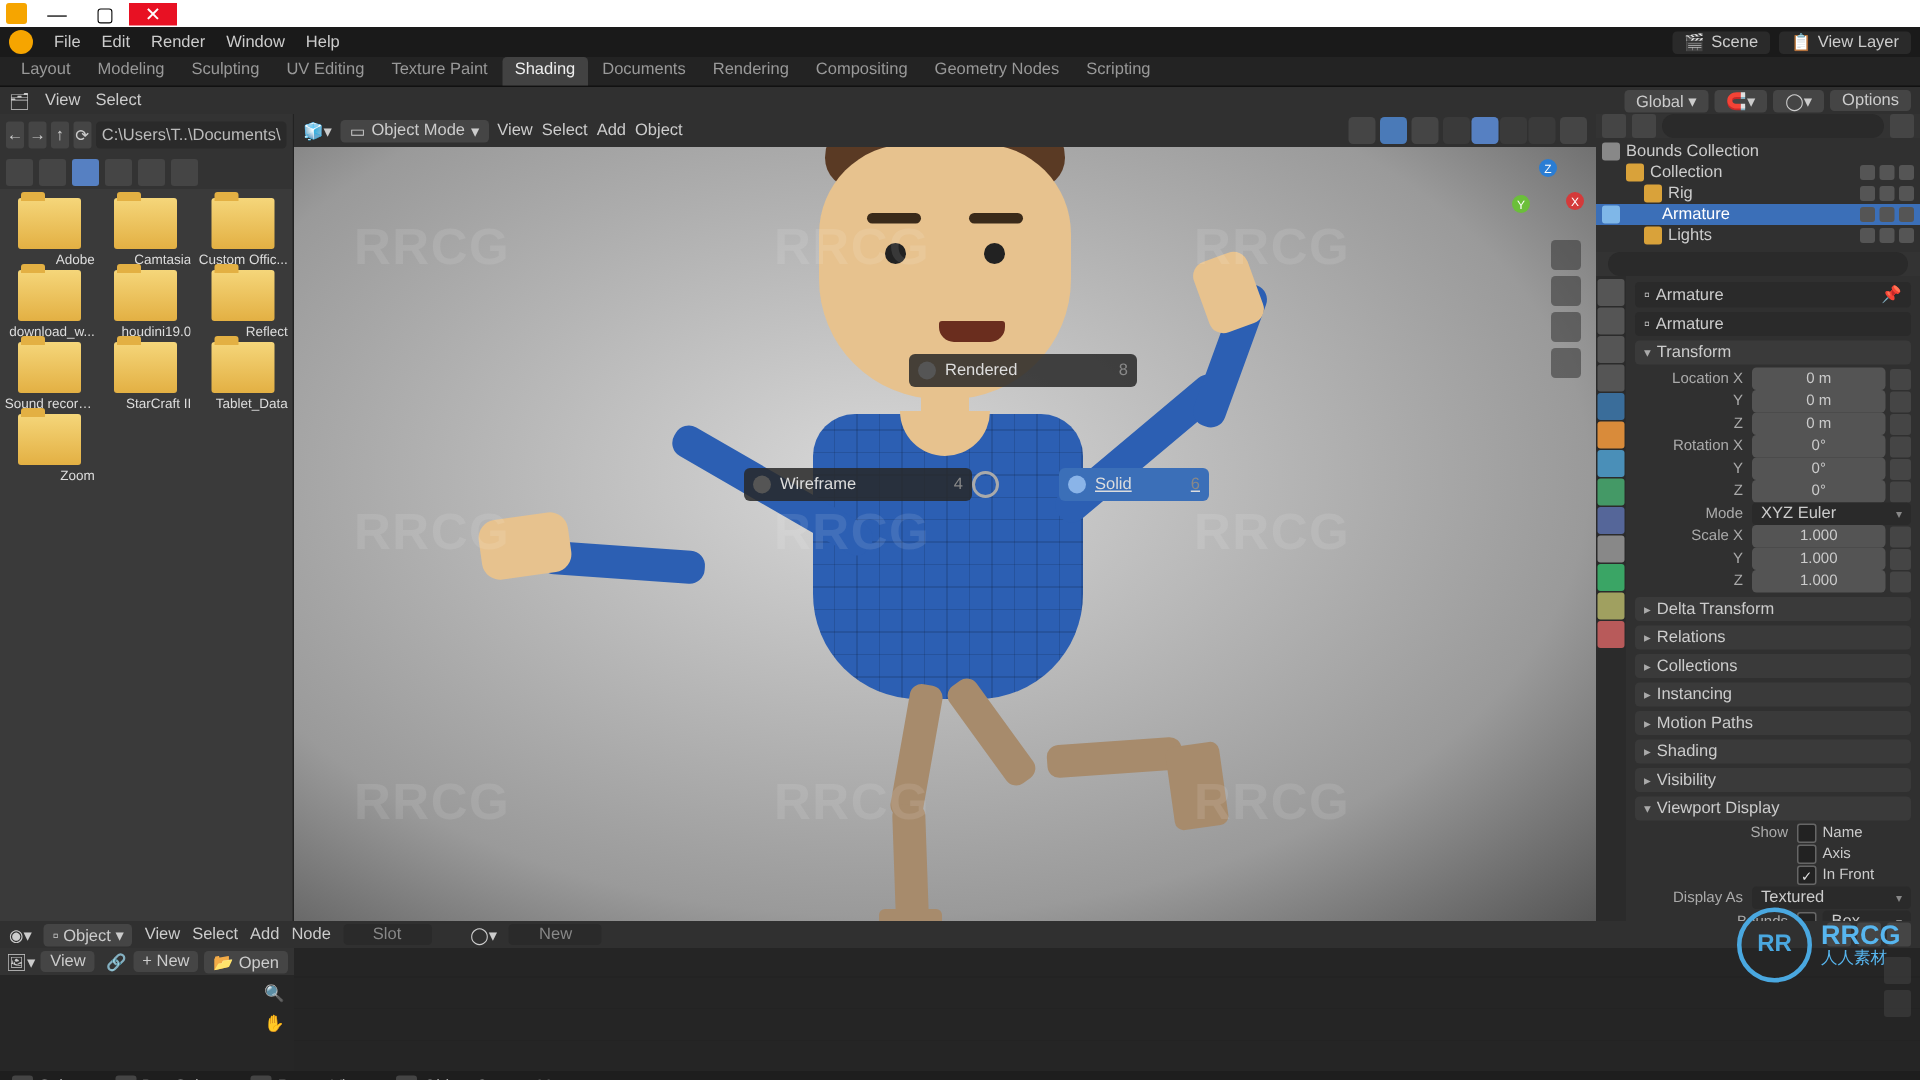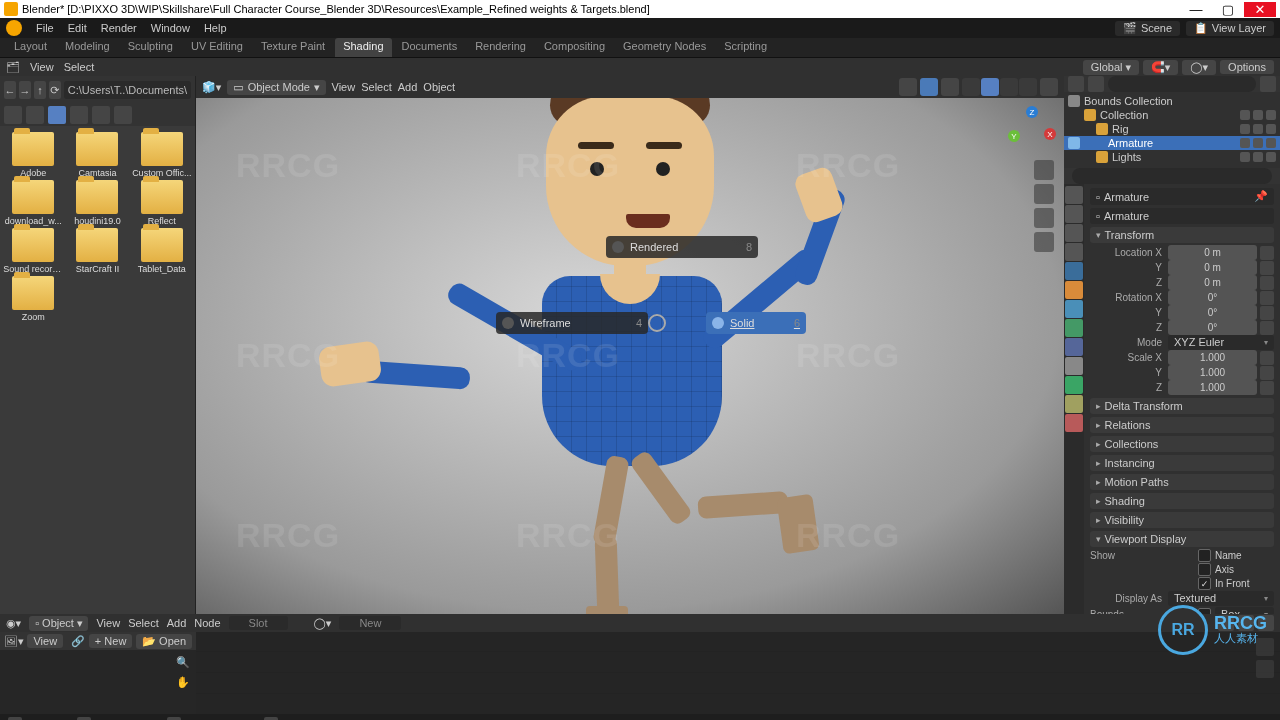--- a/index.html
+++ b/index.html
@@ -32,21 +32,21 @@
 .fb-top { height: 28px; background: #333; display: flex; align-items: center; padding: 0 4px; gap: 3px; }
 .fb-top .navbtn { width: 18px; height: 18px; background: #454545; border-radius: 2px; display: flex; align-items: center; justify-content: center; }
 .fb-top .path { flex: 1; background: #2a2a2a; height: 18px; border-radius: 3px; padding: 0 4px; display: flex; align-items: center; color: #bbb; }
 .fb-tool { height: 22px; background: #333; display: flex; align-items: center; padding: 0 4px; gap: 4px; }
 .fb-tool .btn { width: 18px; height: 18px; background: #454545; border-radius: 2px; }
 .fb-tool .btn.active { background: #5680c2; }
 .fb-grid { flex: 1; padding: 6px 2px; display: grid; grid-template-columns: repeat(3, 1fr); gap: 2px 2px; align-content: start; }
 .fb-item { display: flex; flex-direction: column; align-items: center; }
 .fb-folder { width: 42px; height: 34px; background: linear-gradient(#f5d67a,#e3b043); border-radius: 2px; position: relative; }
 .fb-folder::before { content: ""; position: absolute; top: -4px; left: 2px; width: 16px; height: 6px; background: #e3b043; border-radius: 2px 2px 0 0; }
-.fb-label { font-size: 9px; text-align: center; margin-top: 2px; color: #ddd; width: 60px; overflow: hidden; white-space: nowrap; text-overflow: ellipsis; }
+.fb-label { font-size: 9px; text-align: right; margin-top: 2px; color: #ddd; width: 60px; overflow: hidden; white-space: nowrap; text-overflow: ellipsis; }
 
 
 .viewport { flex: 1; background: radial-gradient(ellipse at 45% 45%, #d8d8d8, #9a9a9a 70%, #555 100%); position: relative; overflow: hidden; }
 .vp-header { position: absolute; top: 0; left: 0; right: 0; height: 22px; background: #303030; display: flex; align-items: center; padding: 0 6px; gap: 6px; z-index: 5; }
 .vp-header .pill { background: #454545; border-radius: 3px; padding: 1px 6px; display: flex; align-items: center; gap: 4px; }
 .vp-header .right { margin-left: auto; display: flex; gap: 3px; }
 .vp-header .ibtn { width: 18px; height: 18px; background: #454545; border-radius: 3px; }
 .vp-header .ibtn.blue { background: #4a7ab8; }
 .vp-header .shading-btns { display: flex; gap: 1px; }
 .vp-header .shading-btns .s { width: 18px; height: 18px; background: #3a3a3a; border-radius: 3px; }
@@ -130,21 +130,21 @@
 .props-body { flex: 1; padding: 4px 6px; overflow: hidden; }
 .props-body .crumb { background: #2a2a2a; border-radius: 3px; padding: 2px 6px; margin-bottom: 3px; display: flex; align-items: center; gap: 4px; }
 .panel-header { background: #3a3a3a; padding: 2px 6px; border-radius: 3px; margin: 3px 0 2px; display: flex; align-items: center; gap: 4px; }
 .panel-header::before { content: "▾"; font-size: 9px; color: #aaa; }
 .panel-header.collapsed::before { content: "▸"; }
 .field-row { display: flex; align-items: center; margin: 0 0; }
 .field-row .lbl { width: 78px; text-align: right; padding-right: 6px; color: #aaa; font-size: 10px; }
 .field-row .val { flex: 1; background: #545454; border-radius: 3px; height: 15px; text-align: center; font-size: 10px; line-height: 15px; }
 .field-row .lock { width: 14px; height: 14px; margin-left: 3px; background: #454545; border-radius: 2px; }
 .check-row { display: flex; align-items: center; margin: 1px 0; }
-.check-row .lbl { width: 108px; text-align: left; padding-right: 6px; color: #aaa; font-size: 10px; }
+.check-row .lbl { width: 108px; text-align: right; padding-right: 6px; color: #aaa; font-size: 10px; }
 .check-row .cb { width: 13px; height: 13px; background: #222; border: 1px solid #666; border-radius: 2px; display: flex; align-items: center; justify-content: center; font-size: 9px; color: #ddd; }
 .check-row .cbtext { margin-left: 4px; font-size: 10px; }
 .drop { flex: 1; background: #2a2a2a; border-radius: 3px; height: 15px; padding: 0 6px; font-size: 10px; line-height: 15px; display: flex; }
 .drop::after { content: "▾"; margin-left: auto; font-size: 8px; color: #888; }
 
 
 .lower { height: 100px; background: #2b2b2b; display: flex; flex-direction: column; }
 .shader-header { height: 18px; background: #303030; display: flex; align-items: center; padding: 0 6px; gap: 8px; }
 .shader-header .pill { background: #454545; border-radius: 3px; padding: 1px 6px; }
 .shader-header .slot { background: #2a2a2a; border-radius: 3px; padding: 1px 20px; color: #888; }
@@ -171,21 +171,20 @@
 
 .rrcg-logo { position:absolute; right:12px; bottom:60px; width:110px; height:60px; z-index:20; display:flex; align-items:center; gap:6px; pointer-events:none; }
 .rrcg-logo .circ { width:50px; height:50px; border:3px solid #4aa8e0; border-radius:50%; display:flex; align-items:center; justify-content:center; color:#4aa8e0; font-weight:bold; font-size:16px; }
 .rrcg-logo .txt { color:#57b6ef; font-size:18px; font-weight:bold; line-height:16px; }
 </style>
 </head>
 <body>
 
 <div class="titlebar">
   <div class="icon"></div>
-  <div class="title">Blender* [D:\PIXXO 3D\WIP\Skillshare\Full Character Course_Blender 3D\Resources\Example_Refined weights  &amp; Targets.blend]</div>
   <div class="win-controls">
     <span>—</span>
     <span>▢</span>
     <span class="close">✕</span>
   </div>
 </div>
 
 <div class="menubar">
   <div class="blender-logo"></div>
   <span class="mitem">File</span>

